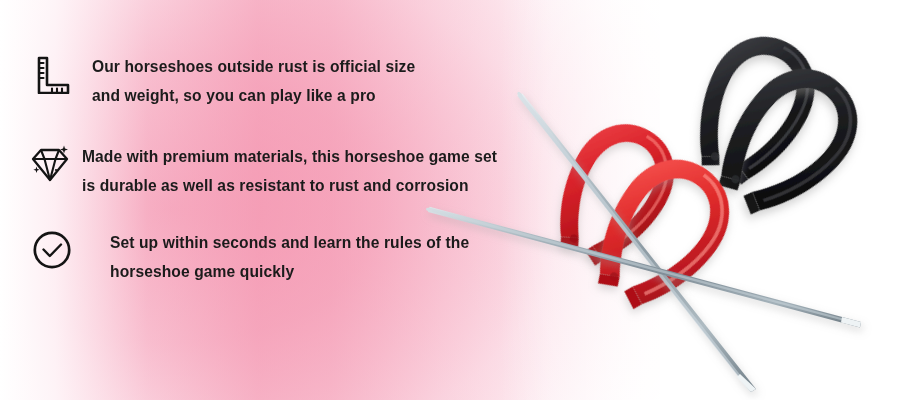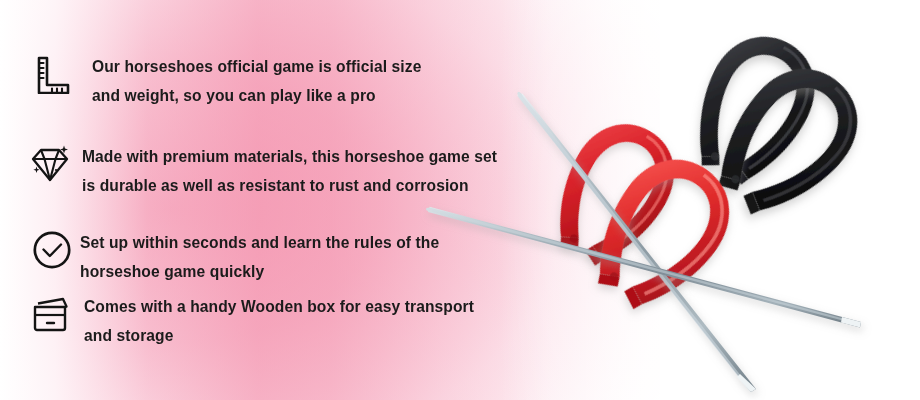--- a/index.html
+++ b/index.html
@@ -50,21 +50,21 @@
     line-height:29px;
     letter-spacing:0.1px;
     white-space:pre-line;
     font-family:"Liberation Sans", sans-serif;
   }
   #f1{left:30px;top:52px;}
   #f2{left:28px;top:142px;}
   #f3{left:30px;top:228px;}
   #f4{left:30px;top:292px;}
   #f1 .ftext{margin-left:18px;}
-  #f3 .ftext{margin-left:6px;}
+  #f3 .ftext{margin-left:36px;}
 
   
   .photo{
     position:absolute;left:380px;top:0;width:540px;height:400px;
   }
   .photo svg{display:block;}
 </style>
 </head>
 <body>
 
@@ -78,21 +78,21 @@
   <div class="features">
 
     <div class="feature" id="f1">
       <span class="icon">
         <svg width="40" height="40" viewBox="0 0 40 40" fill="none">
           <path d="M7 4 H15 V31 H36 V39 H7 Z" stroke="#141414" stroke-width="2.6" stroke-linejoin="round" fill="none"></path>
           <path d="M7 9 H11.5 M7 14 H11.5 M7 19 H11.5 M7 24 H11.5" stroke="#141414" stroke-width="2.1" stroke-linecap="round"></path>
           <path d="M20 34.6 V39 M25 34.6 V39 M30 34.6 V39" stroke="#141414" stroke-width="2.1" stroke-linecap="round"></path>
         </svg>
       </span>
-      <div class="ftext">Our horseshoes official game is official size
+      <div class="ftext">Our horseshoes outside rust is official size
 and weight, so you can play like a pro</div>
     </div>
 
     <div class="feature" id="f2">
       <span class="icon">
         <svg width="44" height="44" viewBox="0 0 44 44" fill="none">
           <path d="M5 17 L13 8 H31 L39 17 L22 38 Z" stroke="#141414" stroke-width="2.3" stroke-linejoin="round" fill="none"></path>
           <path d="M5 17 H39" stroke="#141414" stroke-width="2.1"></path>
           <path d="M13 8 L16.5 17 L22 38 L27.5 17 L31 8" stroke="#141414" stroke-width="2.1" stroke-linejoin="round" fill="none"></path>
           <path d="M36 3.5 l1 3 3 1 -3 1 -1 3 -1 -3 -3 -1 3 -1 z" fill="#141414"></path>
@@ -108,32 +108,20 @@
       <span class="icon">
         <svg width="42" height="42" viewBox="0 0 42 42" fill="none">
           <circle cx="21" cy="21" r="17.2" stroke="#141414" stroke-width="2.7" fill="none"></circle>
           <path d="M12.5 20.5 L18.8 27 L30 15.5" stroke="#141414" stroke-width="2.4" stroke-linecap="round" stroke-linejoin="round" fill="none"></path>
         </svg>
       </span>
       <div class="ftext">Set up within seconds and learn the rules of the
 horseshoe game quickly</div>
     </div>
 
-    <div class="feature" id="f4">
-      <span class="icon">
-        <svg width="44" height="40" viewBox="0 0 44 40" fill="none">
-          <path d="M5 13 h30 v21 a2 2 0 0 1 -2 2 H7 a2 2 0 0 1 -2 -2 Z" stroke="#141414" stroke-width="2.4" stroke-linejoin="round" fill="none"></path>
-          <path d="M5 21 H35" stroke="#141414" stroke-width="2.2"></path>
-          <path d="M8 9.5 L33 5 L36.5 12.6 L35 13" stroke="#141414" stroke-width="2.3" stroke-linejoin="round" fill="none"></path>
-          <path d="M17 29 H24" stroke="#141414" stroke-width="2.4" stroke-linecap="round"></path>
-        </svg>
-      </span>
-      <div class="ftext">Comes with a handy Wooden box for easy transport
-and storage</div>
-    </div>
 
   </div>
 
   <div class="photo">
     <svg width="540" height="400" viewBox="0 0 540 400" fill="none">
       <defs>
         <linearGradient id="steelA" x1="0" y1="0" x2="0" y2="1">
           <stop offset="0%" stop-color="#e8eef1"></stop>
           <stop offset="22%" stop-color="#b9c6cd"></stop>
           <stop offset="52%" stop-color="#8d9ba4"></stop>

